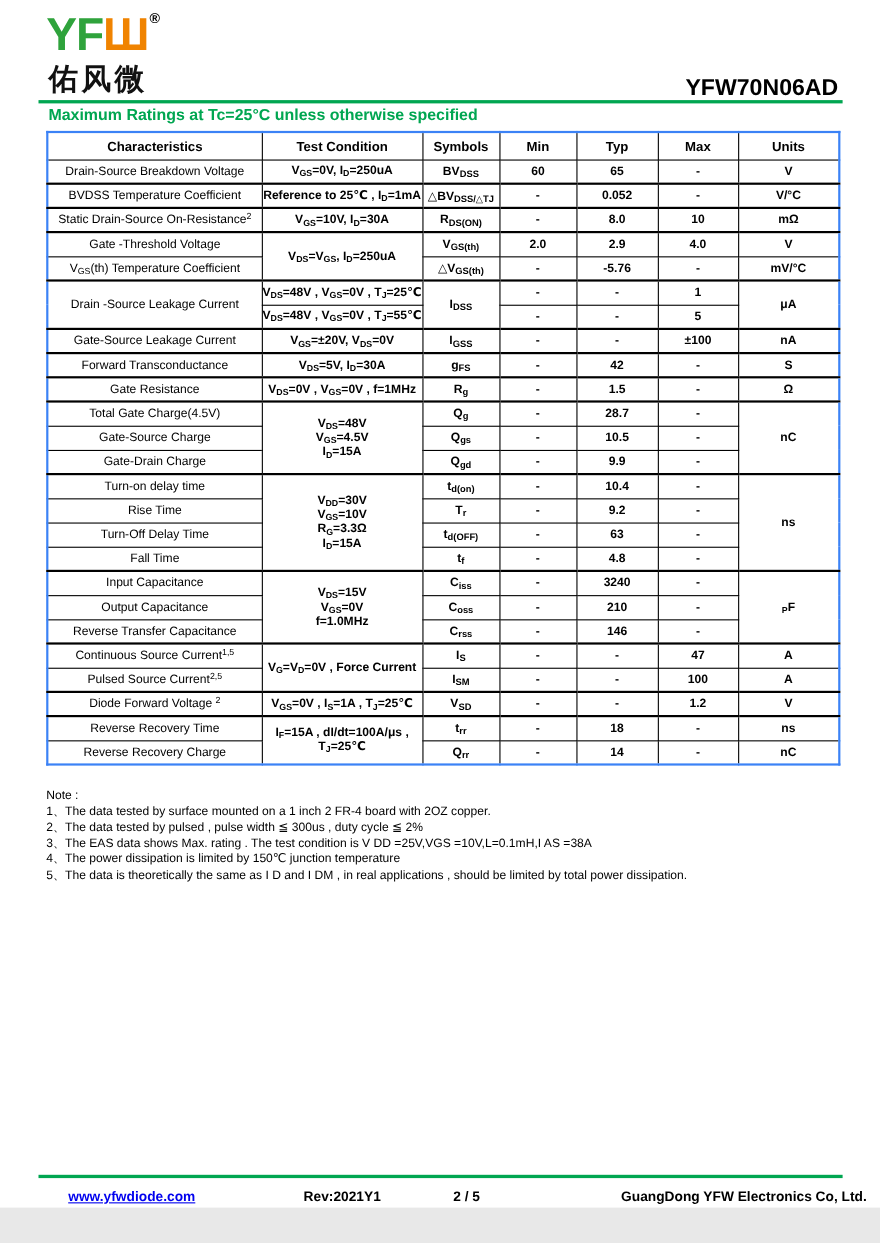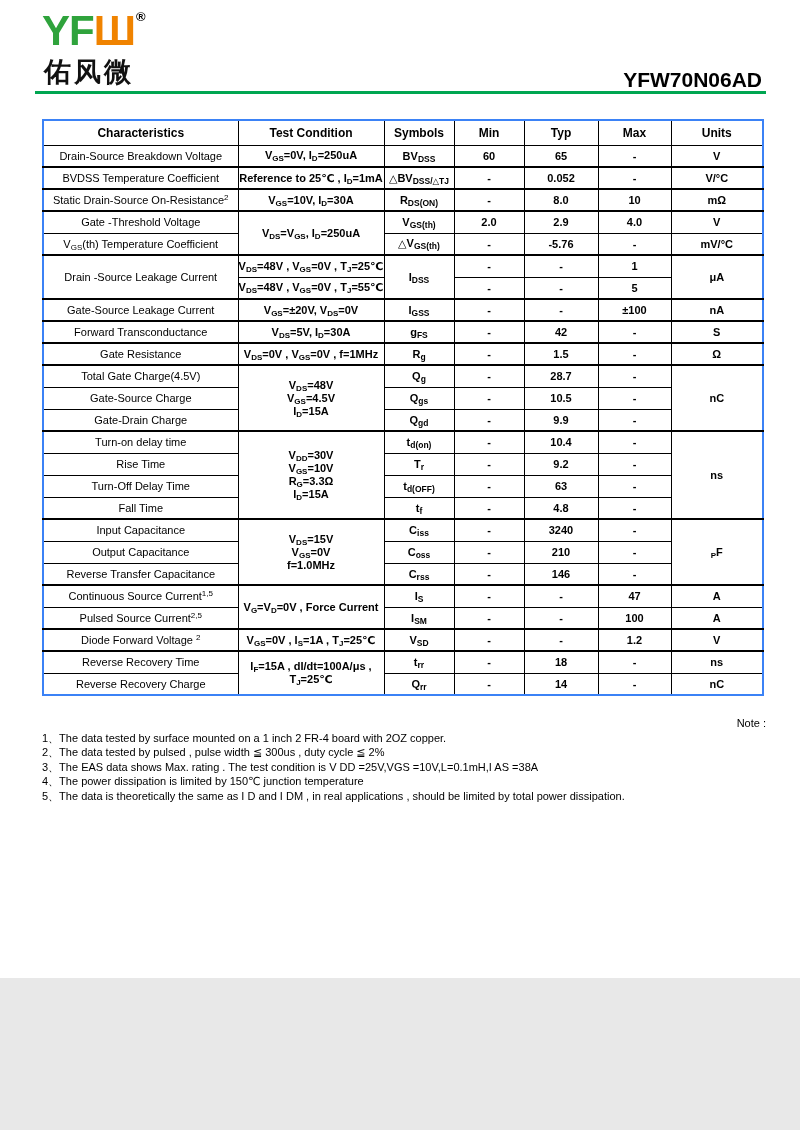--- a/index.html
+++ b/index.html
@@ -1,18 +1,18 @@
 <!DOCTYPE html>
 <html><head>
 <meta charset="utf-8">
 <style>
   * { margin:0; padding:0; box-sizing:border-box; }
   html,body { background:#e8e8e8; }
   .page {
-    position:relative; width:800px; height:978px; background:#ffffff;
+    position:relative; width:800px; height:1098px; background:#ffffff;
     font-family:"Liberation Sans","DejaVu Sans",sans-serif; color:#000;
     margin:0 auto; overflow:hidden;
   }
   
   .logo-en { position:absolute; left:42px; top:10px; font-size:42px; font-weight:bold; line-height:1; letter-spacing:-1px; }
   .lg-green { color:#2fa33c; }
   .lg-orange { color:#f08300; }
   .lg-reg { font-size:13px; color:#000; vertical-align:24px; font-weight:bold; margin-left:1px; }
   .logo-cn { position:absolute; left:44px; top:54px; font-size:27px; font-weight:bold; letter-spacing:3px; color:#111; }
   .part-number { position:absolute; right:38px; top:68px; font-size:21px; font-weight:bold; letter-spacing:0px; }
@@ -32,41 +32,42 @@
   td.col-char { text-align:left; padding-left:0; font-weight:normal; font-size:11px; }
   td.col-cond { font-weight:bold; white-space:pre-line; line-height:13px; font-size:11px; }
   td.col-sym  { font-weight:bold; font-size:12.5px; }
   td.col-val  { font-weight:bold; font-size:11px; }
   td.col-unit { font-weight:bold; font-size:12px; }
   sub { font-size:8px; vertical-align:-2px; line-height:0; }
   sup { font-size:8px; vertical-align:4px; line-height:0; }
   td.col-sym sub { font-size:8.5px; }
   
   .notes { position:absolute; left:42px; top:716px; width:724px; font-size:11px; line-height:14.6px; color:#000; }
-  .note-title { font-weight:normal;text-align:right; }
+  .note-title { font-weight:normal; }
   .note-item { white-space:nowrap; }
   
   .rule-bottom { top:1068px; }
   .footer-row { position:absolute; left:0; top:1081px; width:800px; height:20px; font-size:12.5px; font-weight:bold;margin-left:24px; }
   .website { position:absolute; left:38px; color:#0000ee; text-decoration:underline; }
   .rev { position:absolute; left:236px;padding-left:16px; }
   .page-num { position:absolute; left:388px; }
   .company { position:absolute; right:36px; }
 </style>
 </head>
 <body>
 
 <div class="page">
 
   <div class="logo-en"><span class="lg-green">YF</span><span class="lg-orange">Ш</span><span class="lg-reg">®</span></div>
   <div class="logo-cn">佑风微</div>
 
   <div class="part-number">YFW70N06AD</div>
 
   <div class="green-rule rule-top"></div>
+  <div class="section-title">Maximum Ratings at Tc=25°C unless otherwise specified</div>
 
   <table class="ratings">
     <colgroup>
       <col style="width:195px">
         <col style="width:146px">
         <col style="width:70px">
       <col style="width:70px">
         <col style="width:74px">
         <col style="width:73px">
         <col style="width:92px">

